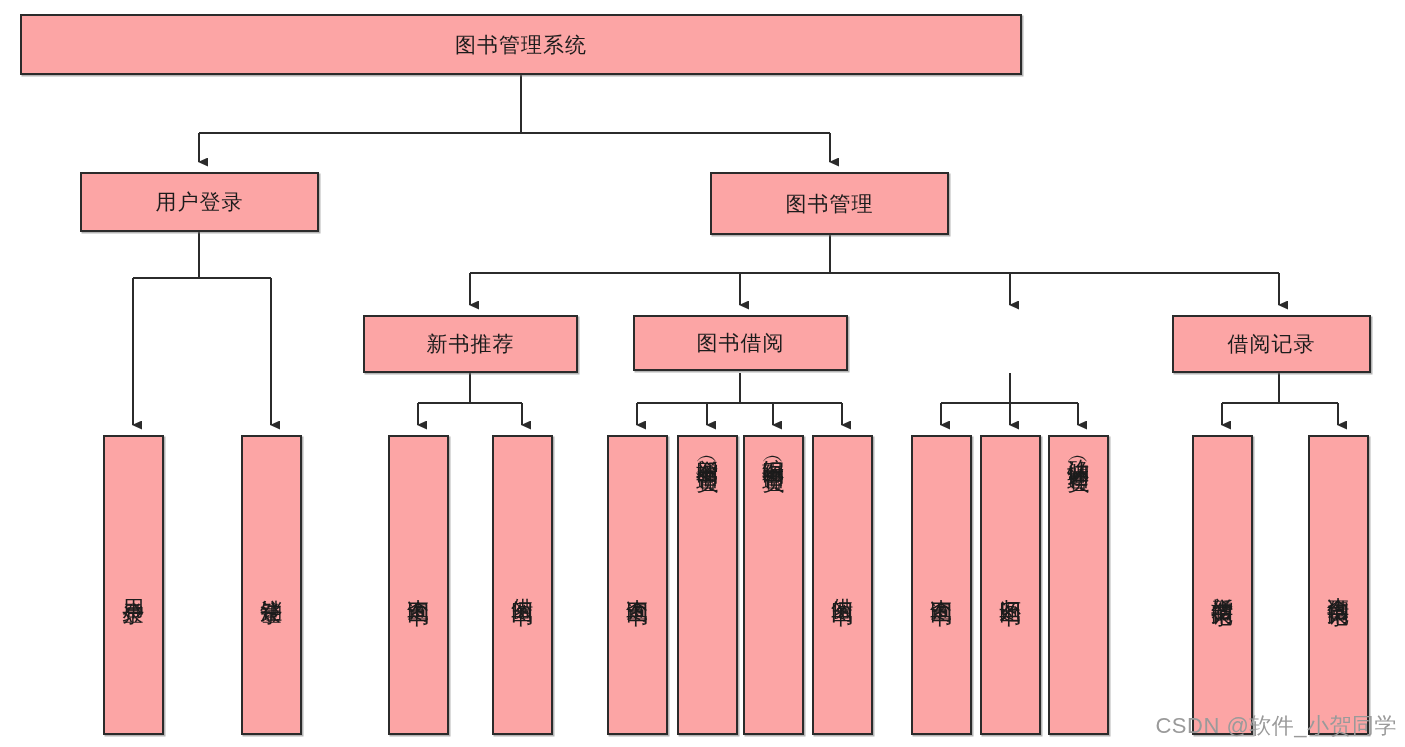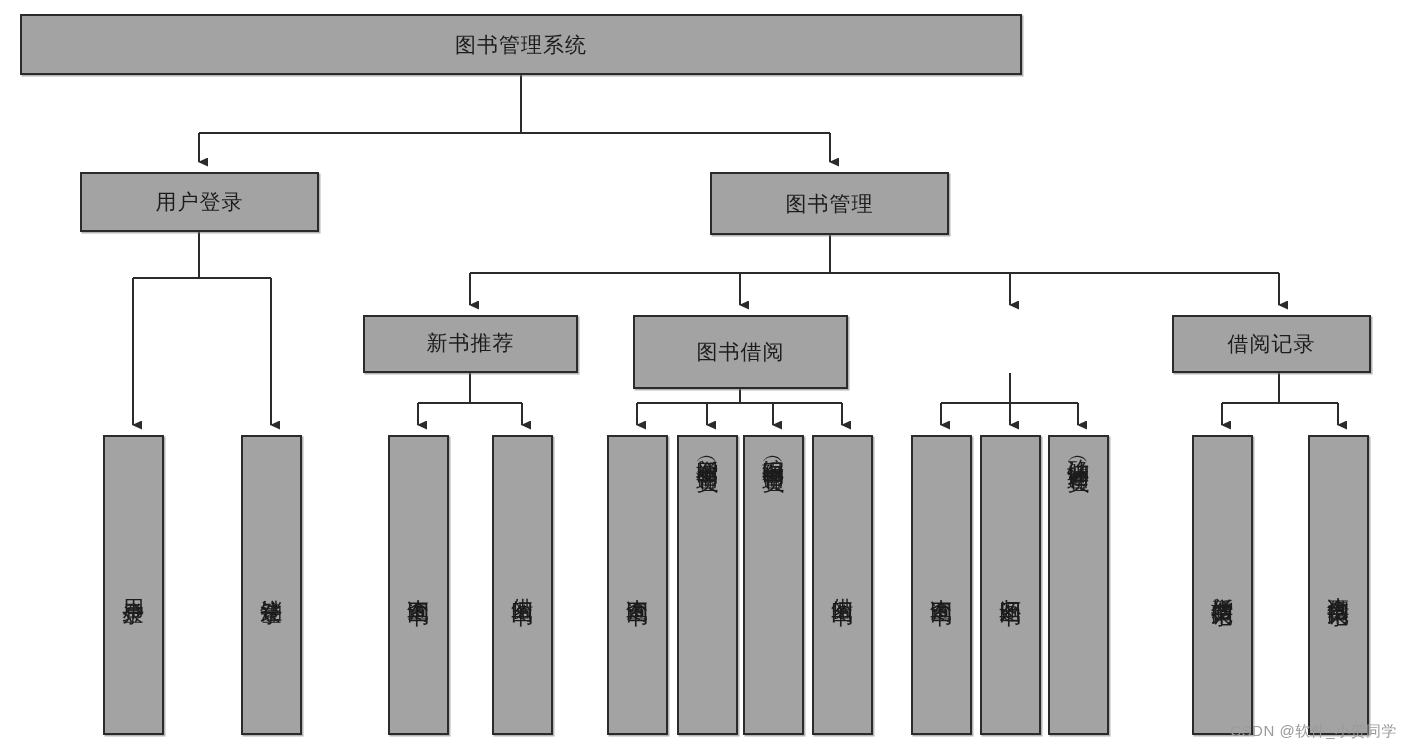--- a/index.html
+++ b/index.html
@@ -23,21 +23,21 @@
     position: absolute;
     left: 0;
     top: 0;
     width: 1405px;
     height: 747px;
     display: block;
   }
   .node-box {
     position: absolute;
     box-sizing: border-box;
-    background: #a3a3a3;
+    background: #fca5a5;
     border: 2px solid #2b2b2b;
     box-shadow: 1.5px 1.5px 0 0 rgba(120,120,120,0.55);
     display: flex;
     align-items: center;
     justify-content: center;
     overflow: hidden;
   }
   .node-label-h {
     font-size: 21px;
     line-height: 1.2;
@@ -60,21 +60,21 @@
     padding-top: 4px;
   }
   .node-box.leaf.short {
     align-items: center;
     padding-top: 0;
   }
   .watermark {
     position: absolute;
     right: 8px;
     bottom: 6px;
-    font-size: 15px;
+    font-size: 22px;
     color: #9a9a9a;
     letter-spacing: 0.5px;
     white-space: nowrap;
     pointer-events: none;
   }
 </style>
 </head>
 <body>
 
 <div id="diagram-root">
@@ -136,25 +136,25 @@
   </div>
 
   <div class="node-box" style="left:80px; top:172px; width:239px; height:60px;">
     <span class="node-label-h">用户登录</span>
   </div>
 
   <div class="node-box" style="left:710px; top:172px; width:239px; height:63px;">
     <span class="node-label-h">图书管理</span>
   </div>
 
-  <div class="node-box" style="left:363px; top:315px; width:215px; height:58px;font-family:Liberation Serif, serif;">
+  <div class="node-box" style="left:363px; top:315px; width:215px; height:58px;">
     <span class="node-label-h">新书推荐</span>
   </div>
 
-  <div class="node-box" style="left:633px; top:315px; width:215px; height:74px;">
+  <div class="node-box" style="left:633px; top:315px; width:215px; height:56px;">
     <span class="node-label-h">图书借阅</span>
   </div>
 
 
   <div class="node-box" style="left:1172px; top:315px; width:199px; height:58px;">
     <span class="node-label-h">借阅记录</span>
   </div>
 
   <div class="node-box leaf short" style="left:103px; top:435px; width:61px; height:300px;">
     <span class="node-label-v">用户登录</span>

